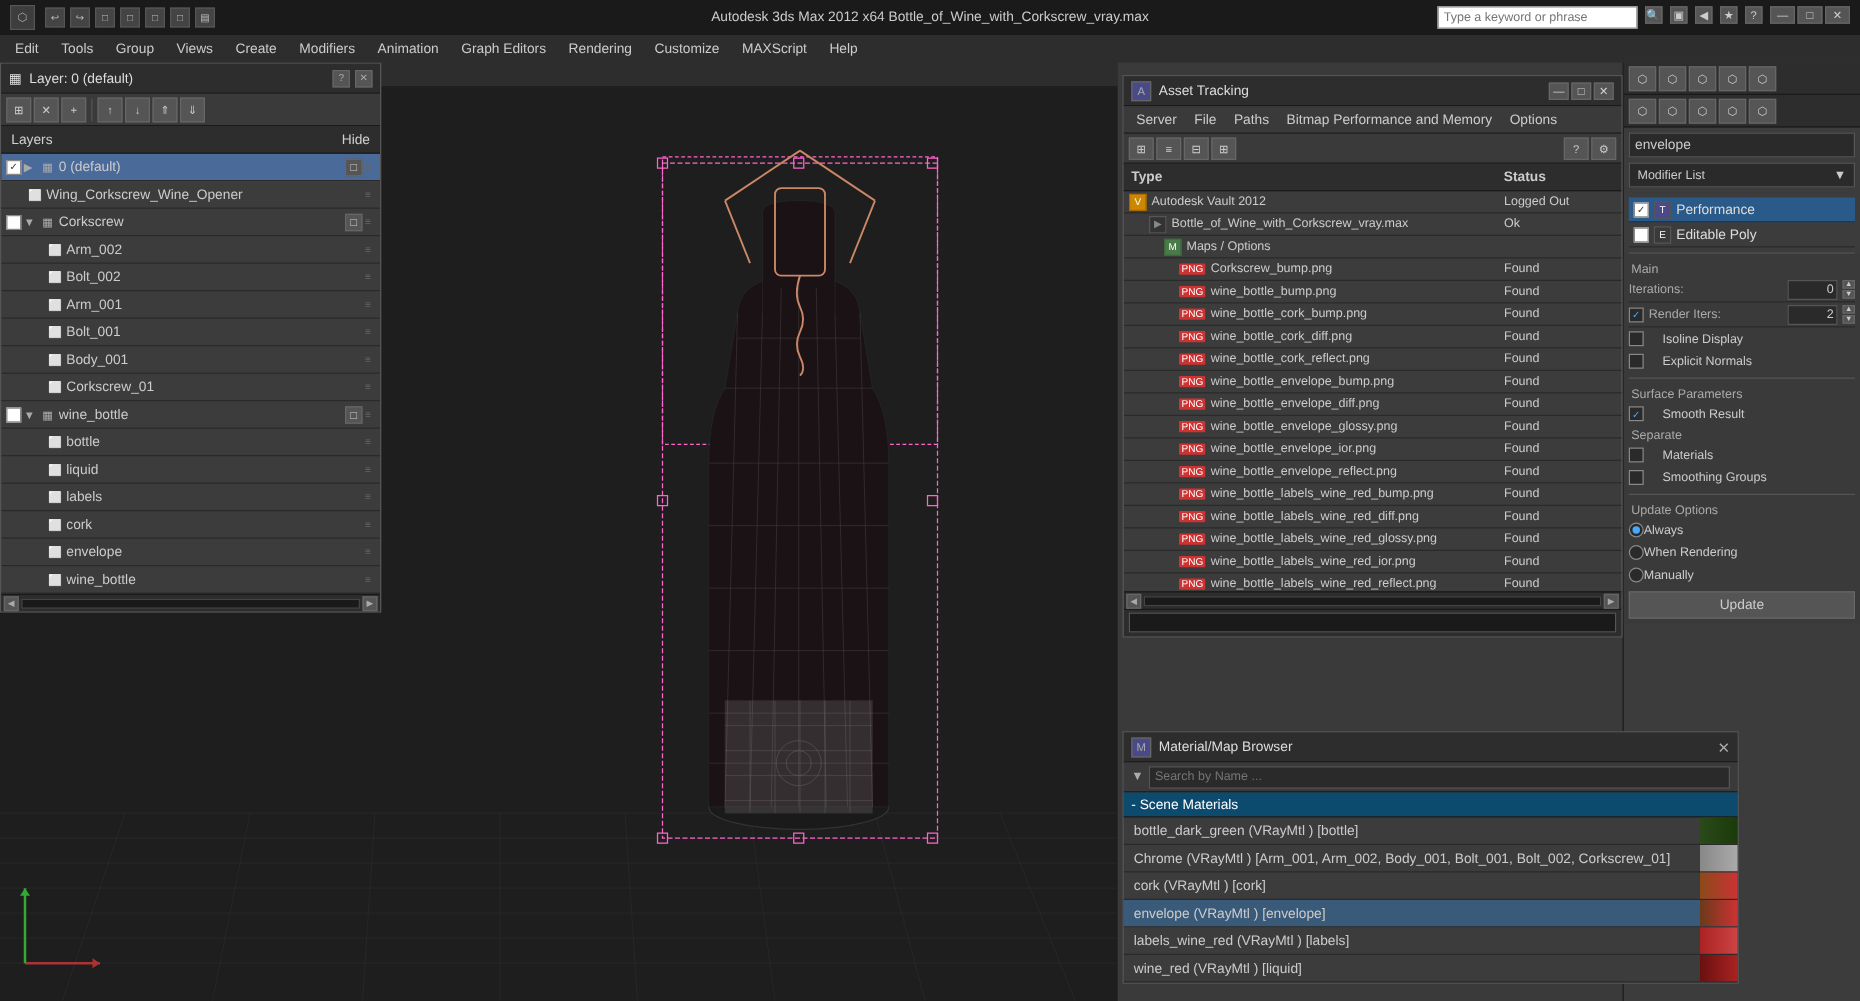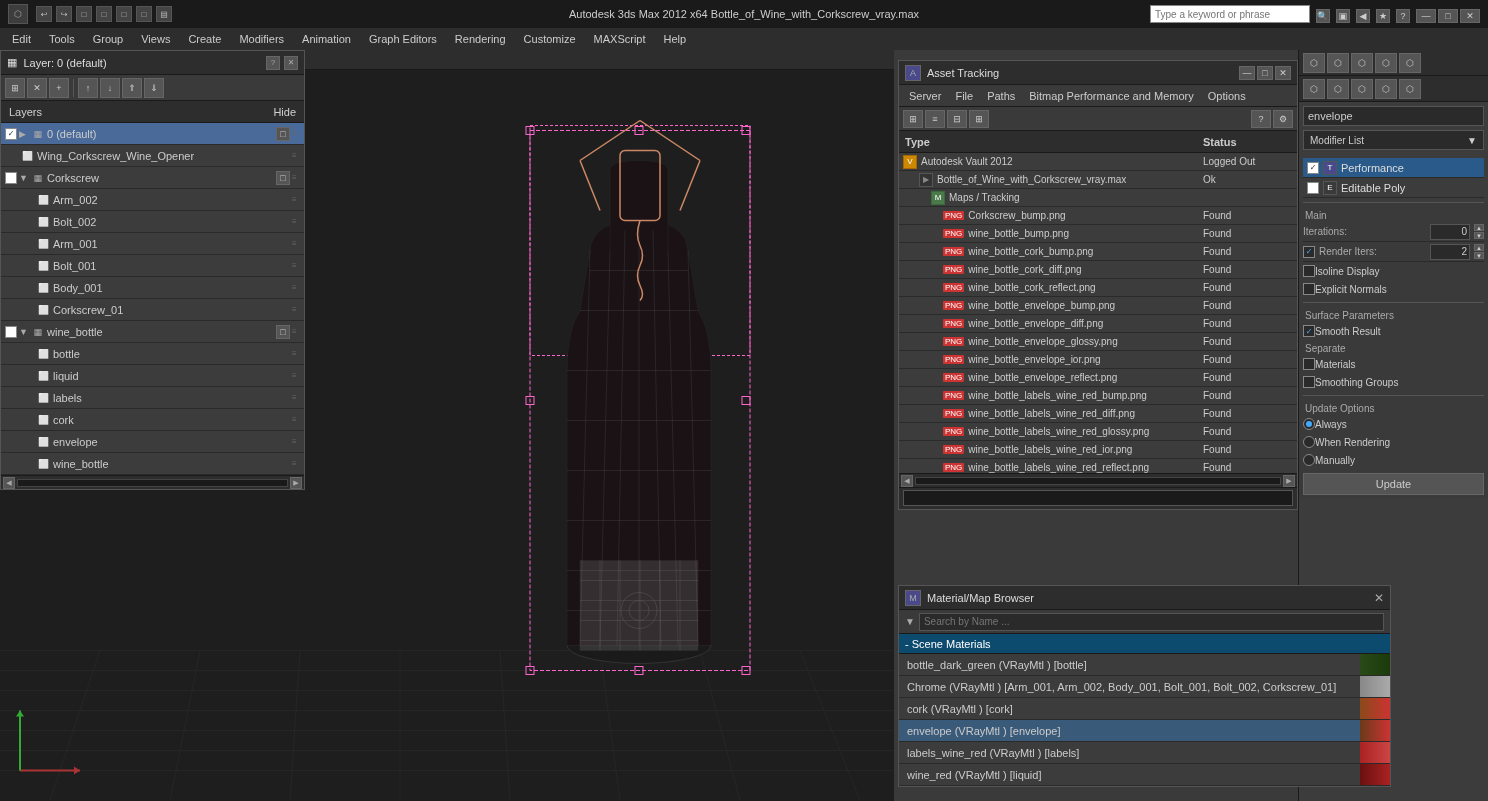--- a/index.html
+++ b/index.html
@@ -49,21 +49,21 @@
       font-size: 8px; color: #bbb; cursor: pointer;
     }
     .title-bar-title {
       color: #ccc;
       font-size: 11px;
       position: absolute;
       left: 50%;
       transform: translateX(-50%);
     }
     .title-bar-right {
-      display: flex; align-items: flex-end; gap: 6px;
+      display: flex; align-items: flex-start; gap: 6px;
     }
     .search-box {
       width: 160px; height: 18px;
       background: #fff;
       border: 1px solid #888;
       padding: 0 4px;
       font-size: 10px; color: #333;
     }
     .title-btn {
       width: 14px; height: 14px;
@@ -523,21 +523,21 @@
       width: 10px; height: 7px;
       background: #555; border: 1px solid #666;
       display: flex; align-items: center; justify-content: center;
       font-size: 6px; color: #ccc; cursor: pointer; line-height: 1;
     }
     .mod-section-title {
       font-size: 10px; color: #aaa;
       padding: 3px 2px 1px;
     }
     .checkbox-row {
-      display: flex; align-items: center; gap: 0;
+      display: flex; align-items: center; gap: 15px;
       height: 18px;
     }
     .cb-box {
       width: 12px; height: 12px;
       border: 1px solid #888;
       background: #2a2a2a;
       display: flex; align-items: center; justify-content: center;
       font-size: 8px; color: #4af; flex-shrink: 0; cursor: pointer;
     }
     .cb-box.checked { background: #2a2a2a; }
@@ -926,21 +926,21 @@
       <div class="asset-row-name">
         <div class="max-icon">▶</div>
         <span>Bottle_of_Wine_with_Corkscrew_vray.max</span>
       </div>
       <div class="asset-row-status">Ok</div>
     </div>
 
     <div class="asset-row asset-indent-2">
       <div class="asset-row-name">
         <div class="maps-icon">M</div>
-        <span>Maps / Tracking</span>
+        <span>Maps / Options</span>
       </div>
       <div class="asset-row-status"></div>
     </div>
 
     <div class="asset-row asset-indent-3">
       <div class="asset-row-name">
         <span class="png-badge">PNG</span>
         <span>Corkscrew_bump.png</span>
       </div>
       <div class="asset-row-status">Found</div>

